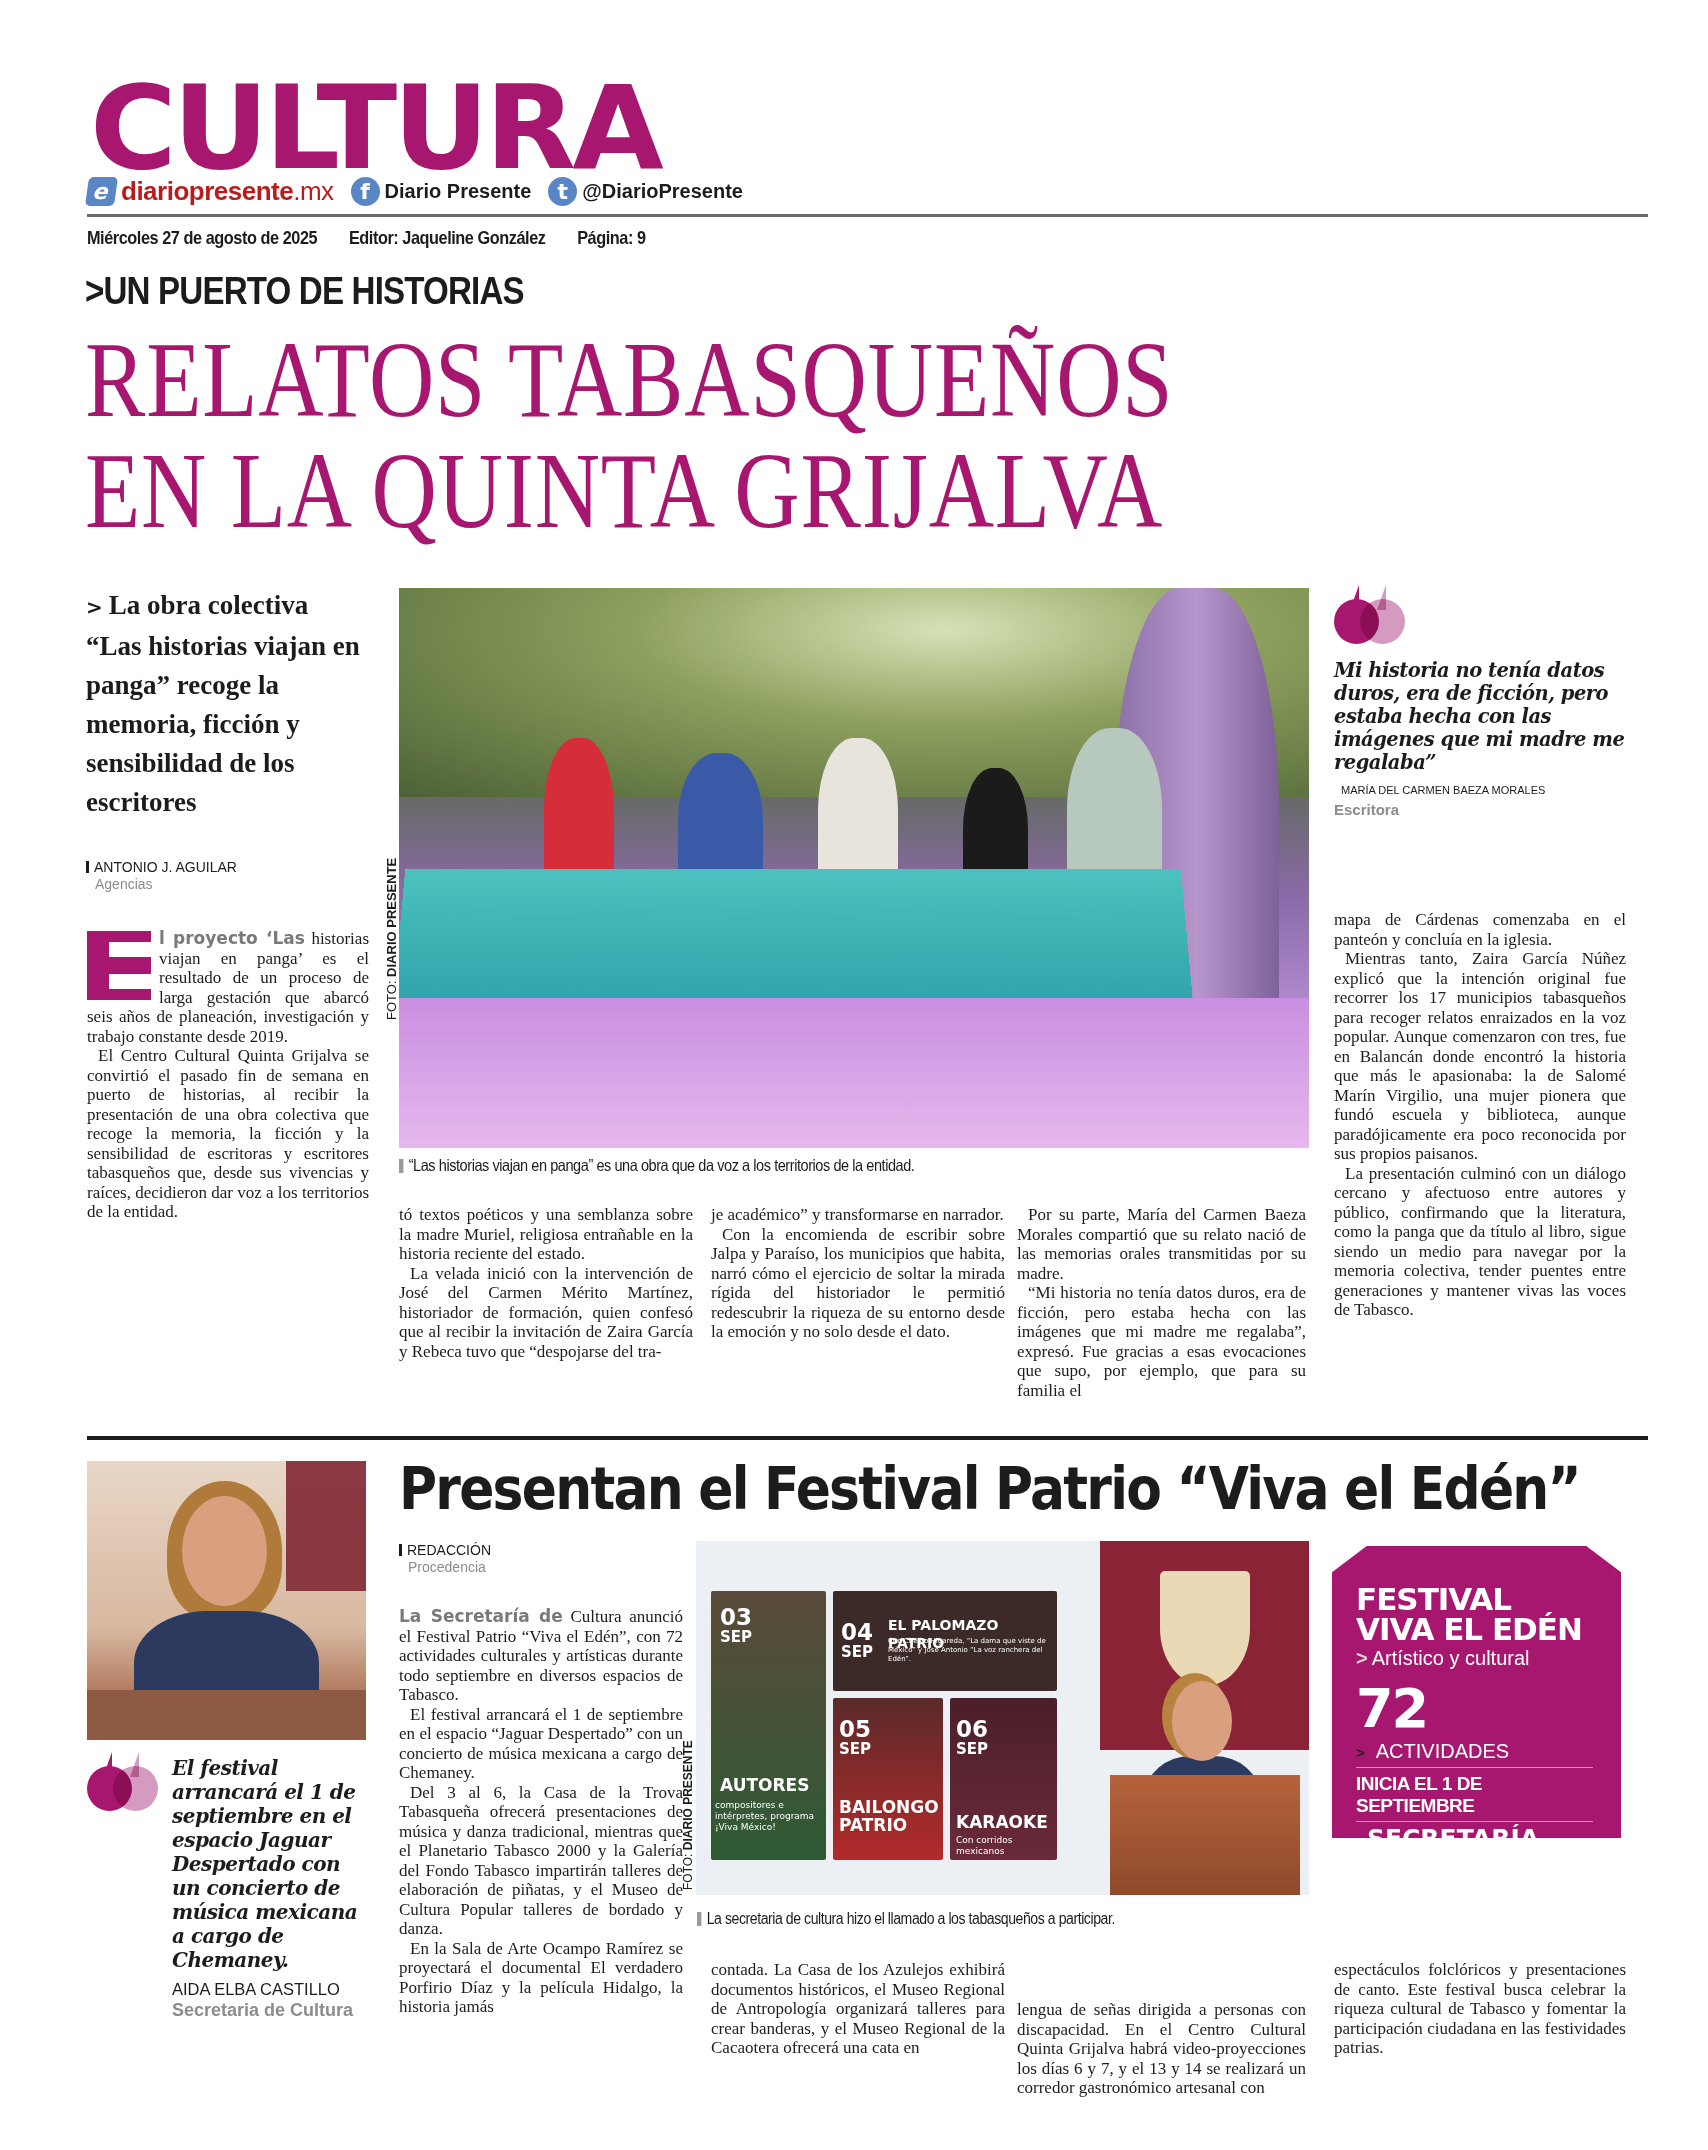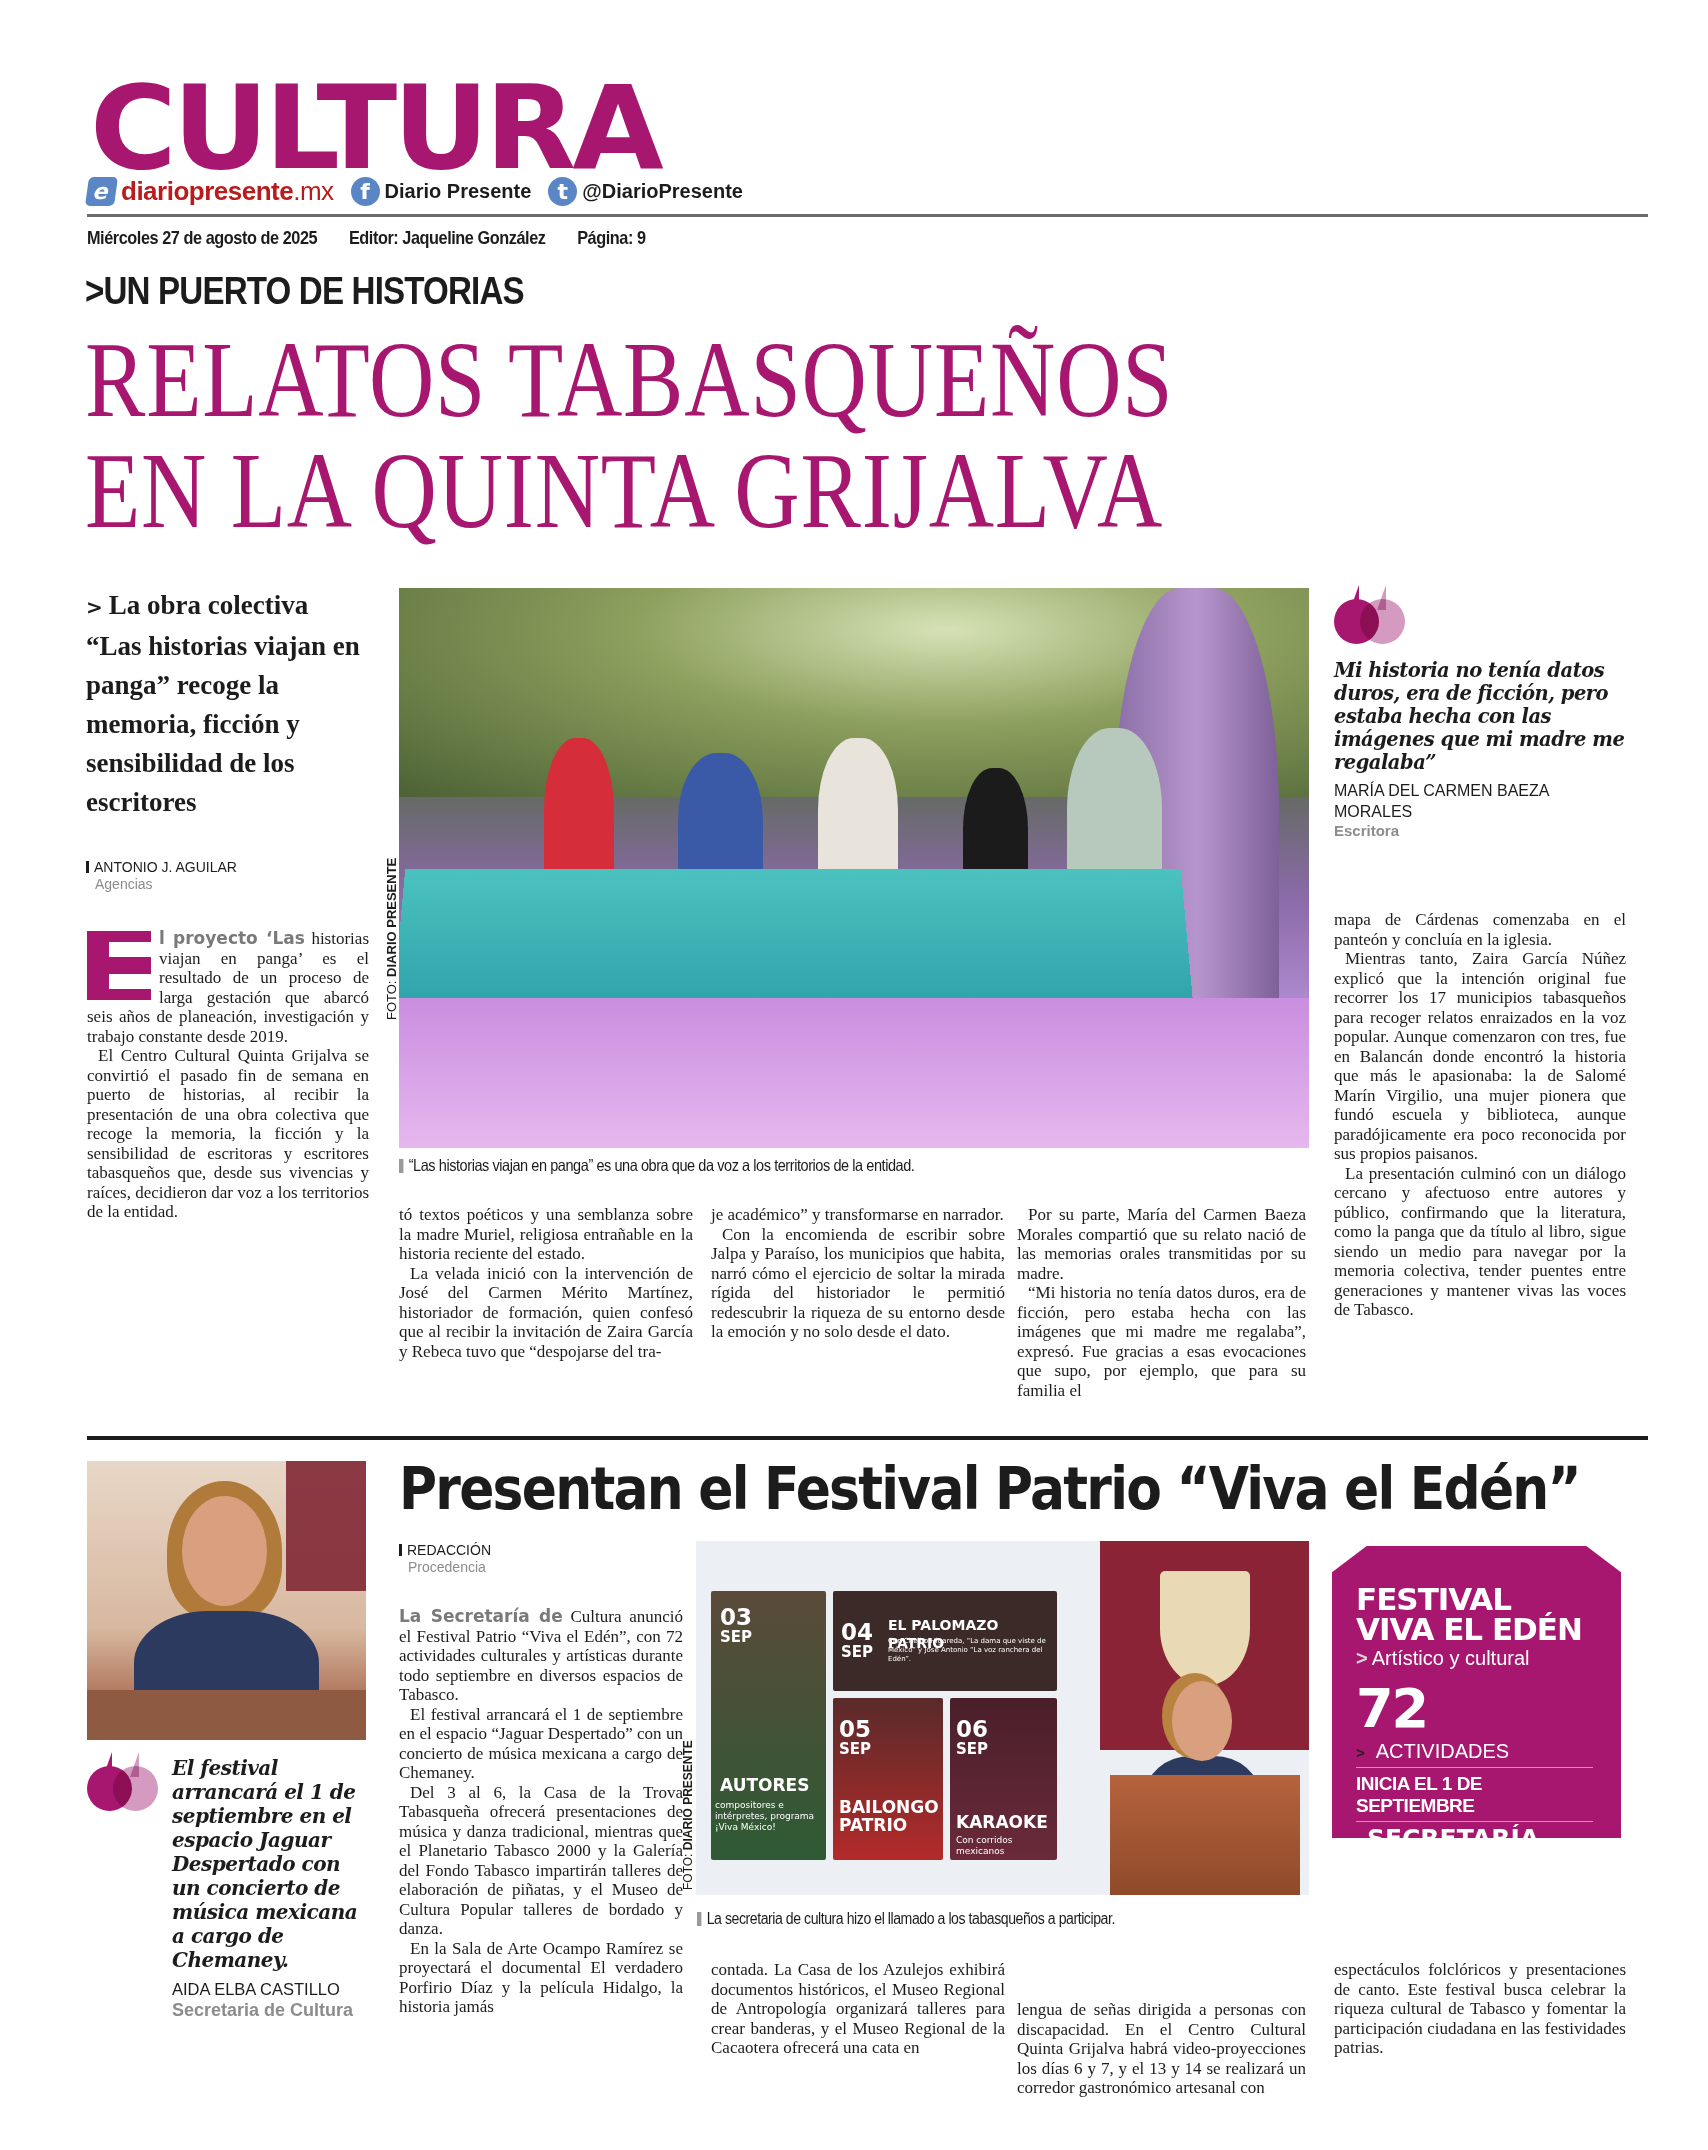--- a/index.html
+++ b/index.html
@@ -53,21 +53,21 @@
 
   
   .quote-icon { width: 75px; height: 55px; position: relative; }
   .quote-icon .q1, .quote-icon .q2 { position: absolute; width: 45px; height: 45px; border-radius: 50% 50% 50% 50%; top: 10px; }
   .quote-icon .q1 { left: 0; background: #a8176f; }
   .quote-icon .q2 { left: 26px; background: #d49ac0; mix-blend-mode: multiply; }
   .quote-icon .t1, .quote-icon .t2 { position: absolute; width: 0; height: 0; border-left: 9px solid transparent; border-bottom: 25px solid; top: -4px; }
   .quote-icon .t1 { left: 16px; border-bottom-color: #a8176f; }
   .quote-icon .t2 { left: 43px; border-bottom-color: #d49ac0; }
   .pull-text { font-family: "DejaVu Serif", serif; font-style: italic; font-weight: bold; font-size: 19.5px; line-height: 23px; letter-spacing: -0.5px; }
-  .pull-name { font-family: "Liberation Sans", sans-serif; font-size: 16px; line-height: 21px; text-transform: uppercase; }
+  .pull-name { font-family: "Liberation Sans", sans-serif; font-size: 11px; line-height: 21px; text-transform: uppercase; margin-left: 7px; }
   .pull-role { font-family: "Liberation Sans", sans-serif; font-weight: bold; font-size: 15px; color: #8c8c8c; }
 
   .section-rule { left: 87px; top: 1436px; width: 1561px; height: 4px; background: #1c1c1c; }
 
   
   .portrait { left: 87px; top: 1461px; width: 279px; height: 279px; overflow: hidden; background: linear-gradient(180deg, #e8d7c7 0%, #d8b8a0 60%, #a6674c 90%, #8f5a42 100%); }
   .portrait .wall-crest { position: absolute; right: -20px; top: 0; width: 100px; height: 130px; background: #7a1f2e; opacity: 0.85; }
   .portrait .head { position: absolute; left: 95px; top: 35px; width: 85px; height: 110px; border-radius: 50%; background: #d9a07f; }
   .portrait .hair { position: absolute; left: 80px; top: 20px; width: 115px; height: 140px; border-radius: 50% 50% 40% 40%; background: #b07a3a; }
   .portrait .body { position: absolute; left: 47px; top: 150px; width: 185px; height: 130px; border-radius: 40% 40% 0 0; background: #2b3a5e; }

